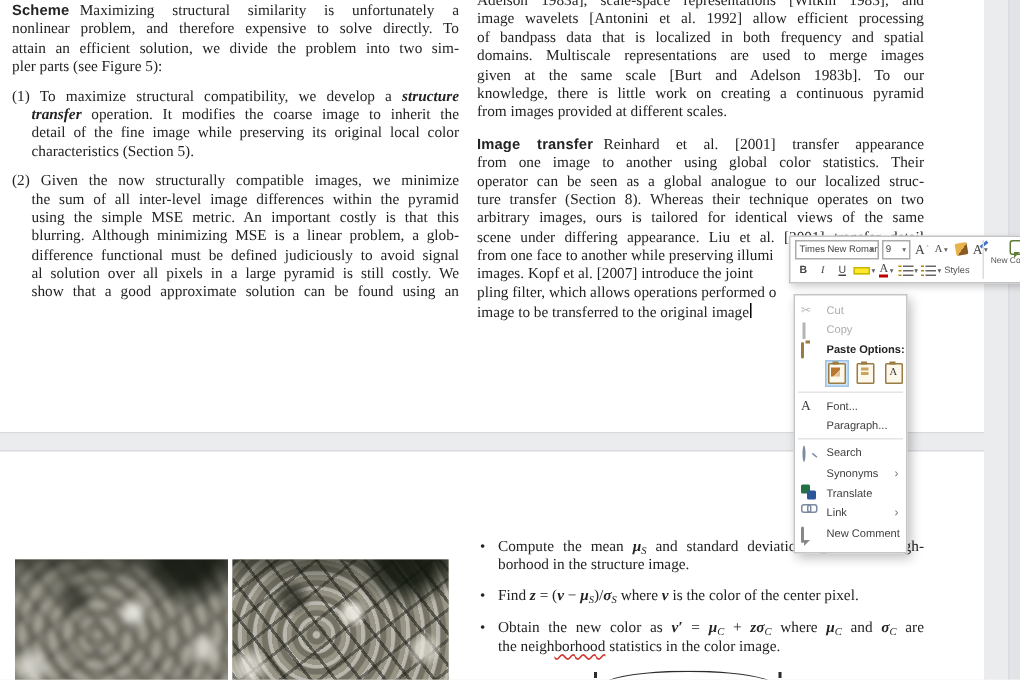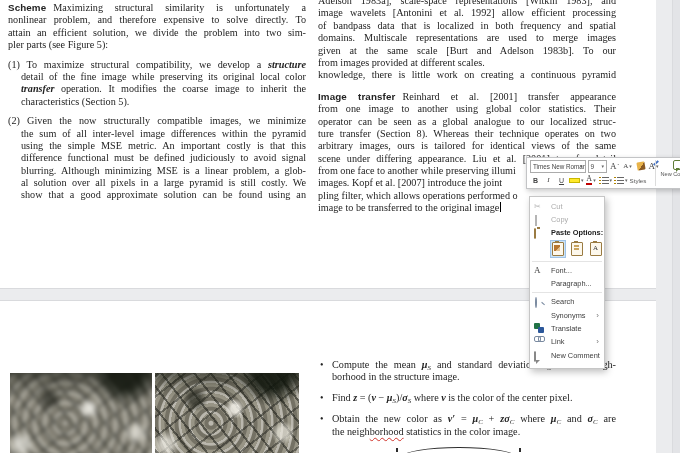--- a/index.html
+++ b/index.html
@@ -124,43 +124,43 @@
 <div id="page1" class="page">
   <div class="col" style="left:8px;top:2px;">
     <div class="para">
         <div class="tl"><span class="lead">Scheme</span><span>Maximizing structural similarity is unfortunately a</span></div>
         <div class="tl"><span>nonlinear problem, and therefore expensive to solve directly.  To</span></div>
         <div class="tl"><span>attain an efficient solution, we divide the problem into two sim-</span></div>
         <div class="tl last"><span>pler parts (see Figure 5):</span></div>
       </div>
     <div class="para hang">
         <div class="tl"><span>(1) To maximize structural compatibility, we develop a </span><span class="i">structure</span></div>
+        <div class="tl"><span class="i">transfer</span><span> operation.  It modifies the coarse image to inherit the</span></div>
         <div class="tl"><span>detail of the fine image while preserving its original local color</span></div>
-        <div class="tl"><span class="i">transfer</span><span> operation.  It modifies the coarse image to inherit the</span></div>
         <div class="tl last"><span>characteristics (Section 5).</span></div>
       </div>
     <div class="para hang">
         <div class="tl"><span>(2) Given the now structurally compatible images, we minimize</span></div>
         <div class="tl"><span>the sum of all inter-level image differences within the pyramid</span></div>
         <div class="tl"><span>using the simple MSE metric.  An important costly is that this</span></div>
+        <div class="tl"><span>blurring.  Although minimizing MSE is a linear problem, a glob-</span></div>
         <div class="tl"><span>difference functional must be defined judiciously to avoid signal</span></div>
-        <div class="tl"><span>blurring.  Although minimizing MSE is a linear problem, a glob-</span></div>
         <div class="tl"><span>al solution over all pixels in a large pyramid is still costly.  We</span></div>
         <div class="tl"><span>show that a good approximate solution can be found using an</span></div>
       </div>
   </div>
   <div class="col" style="left:318px;top:-5px;">
     <div class="para" style="margin-bottom:9px;">
         <div class="tl"><span>Adelson 1983a], scale-space representations [Witkin 1983], and</span></div>
         <div class="tl"><span>image wavelets [Antonini et al. 1992] allow efficient processing</span></div>
         <div class="tl"><span>of bandpass data that is localized in both frequency and spatial</span></div>
         <div class="tl"><span>domains.  Multiscale representations are used to merge images</span></div>
         <div class="tl"><span>given at the same scale [Burt and Adelson 1983b].  To our</span></div>
+        <div class="tl"><span>knowledge, there is little work on creating a continuous pyramid</span></div>
         <div class="tl last"><span>from images provided at different scales.</span></div>
-        <div class="tl"><span>knowledge, there is little work on creating a continuous pyramid</span></div>
       </div>
     <div class="para">
         <div class="tl"><span class="lead">Image transfer</span><span>Reinhard et al. [2001] transfer appearance</span></div>
         <div class="tl"><span>from one image to another using global color statistics.  Their</span></div>
         <div class="tl"><span>operator can be seen as a global analogue to our localized struc-</span></div>
         <div class="tl"><span>ture transfer (Section 8).  Whereas their technique operates on two</span></div>
         <div class="tl"><span>arbitrary images, ours is tailored for identical views of the same</span></div>
         <div class="tl"><span>scene under differing appearance.  Liu et al. [2001] transfer detail</span></div>
         <div class="tl last"><span>from one face to another while preserving illumi</span></div>
         <div class="tl last"><span>images.  Kopf et al. [2007] introduce the joint</span></div>

